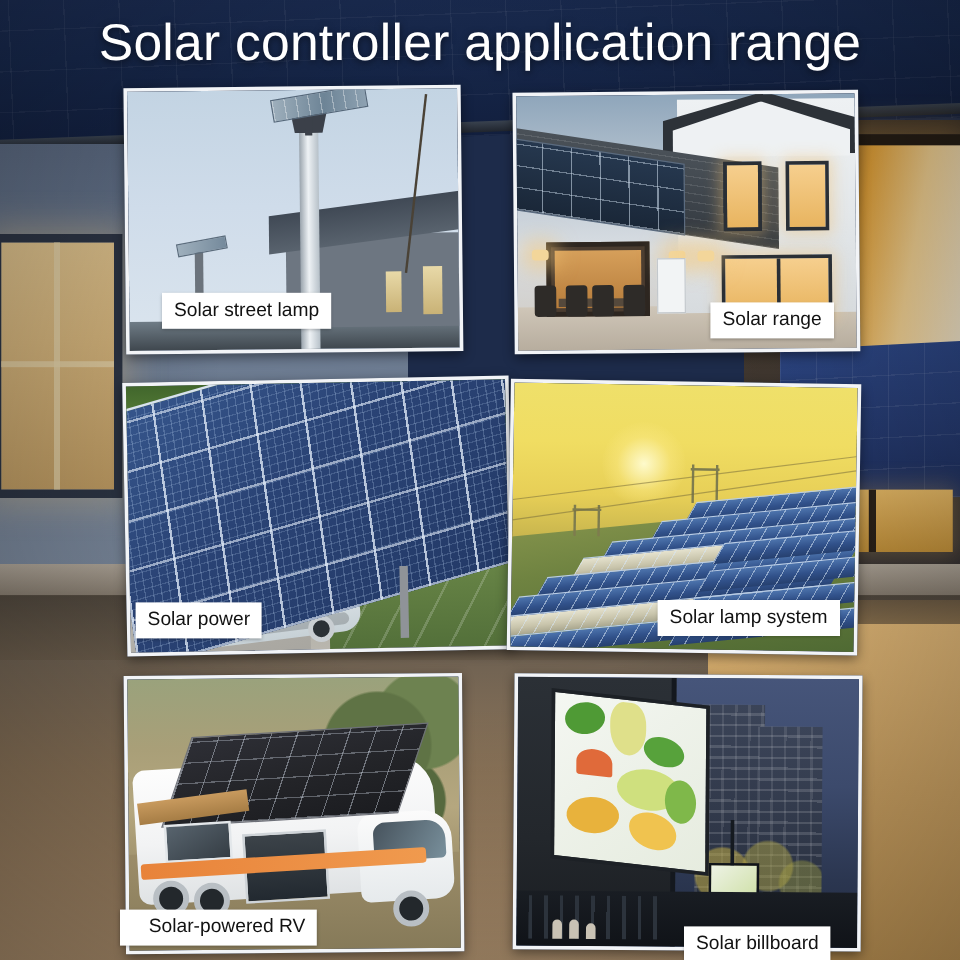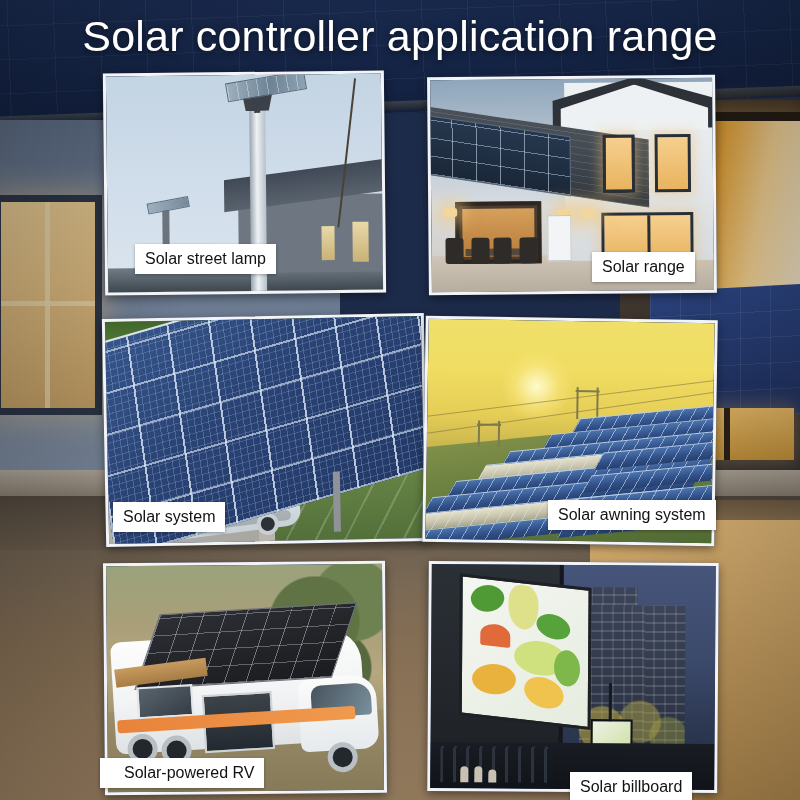--- a/index.html
+++ b/index.html
@@ -471,18 +471,18 @@
       <div class="base"></div>
       <div class="rail"></div>
       <div class="ppl pp1"></div>
       <div class="ppl pp2"></div>
       <div class="ppl pp3"></div>
     </div>
   </div>
 
   <div class="cap cap1">Solar street lamp</div>
   <div class="cap cap2">Solar range</div>
-  <div class="cap cap3">Solar system</div>
-  <div class="cap cap4">Solar awning system</div>
+  <div class="cap cap3">Solar power</div>
+  <div class="cap cap4">Solar lamp system</div>
   <div class="cap cap5">Solar-powered RV</div>
   <div class="cap cap6">Solar billboard</div>
 
 </div>
 
 </body></html>

